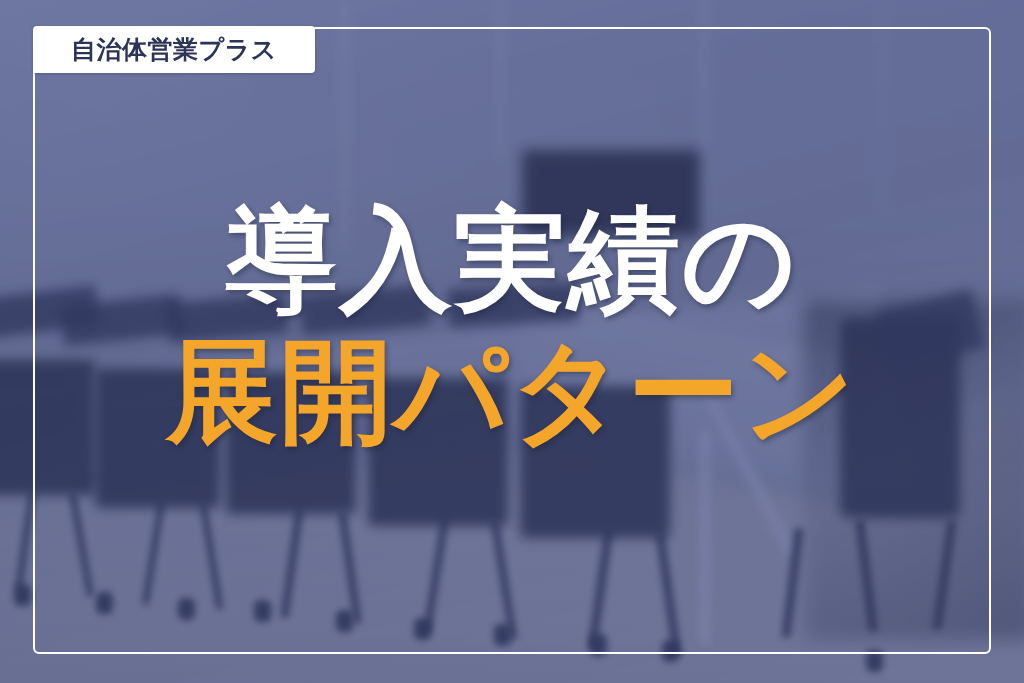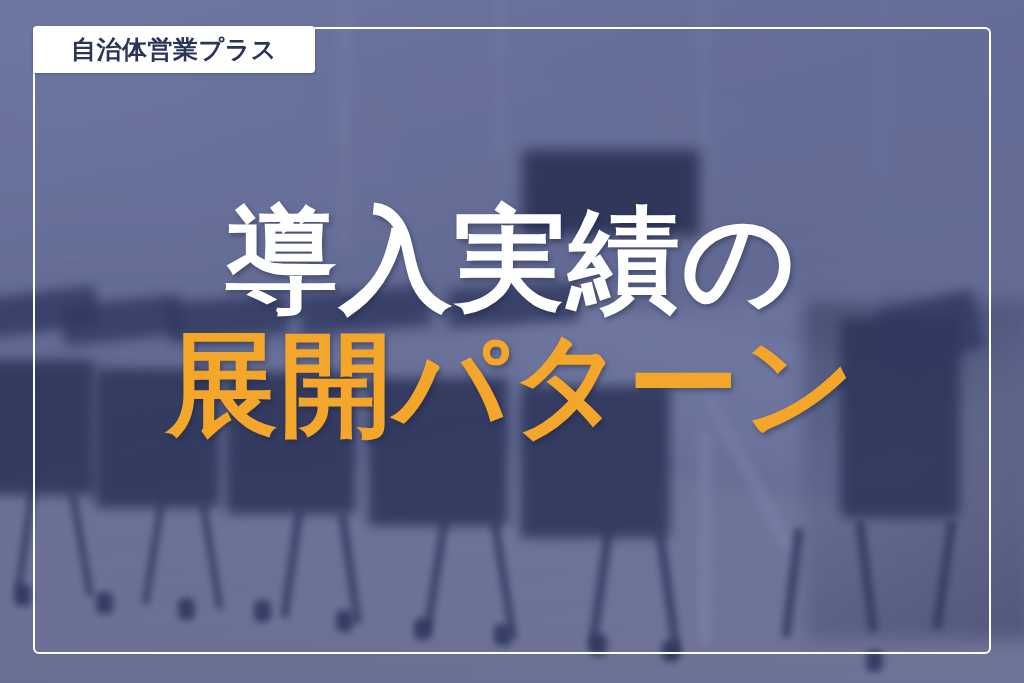--- a/index.html
+++ b/index.html
@@ -175,21 +175,21 @@
     letter-spacing: 2px;
     white-space: nowrap;
     margin-top: 8px;
   }
   .line-1 {
     color: #ffffff;
     text-shadow: 2px 3px 5px rgba(26,32,58,0.40);
   }
   .line-2 {
     color: #f4a62a;
-    margin-top: 13px;
+    margin-top: 20px;
     text-shadow: 2px 3px 5px rgba(26,32,58,0.40);
     text-align: center;
   }
 </style>
 </head>
 <body>
 
 <div id="canvas">
 
   <div class="photo">

